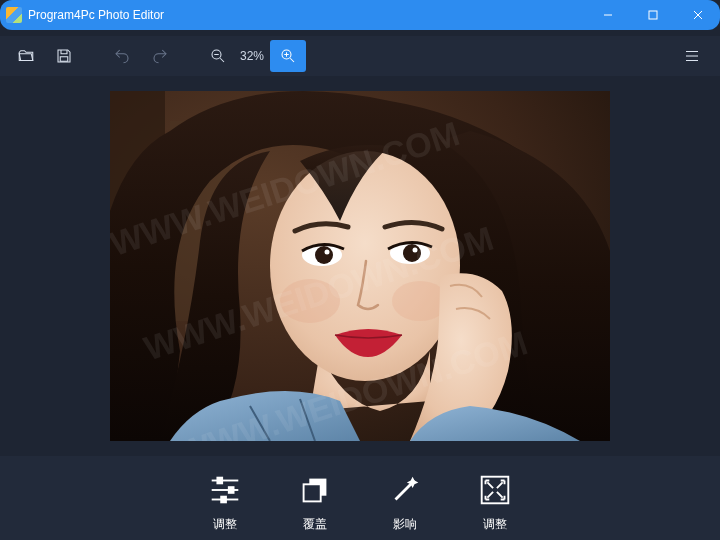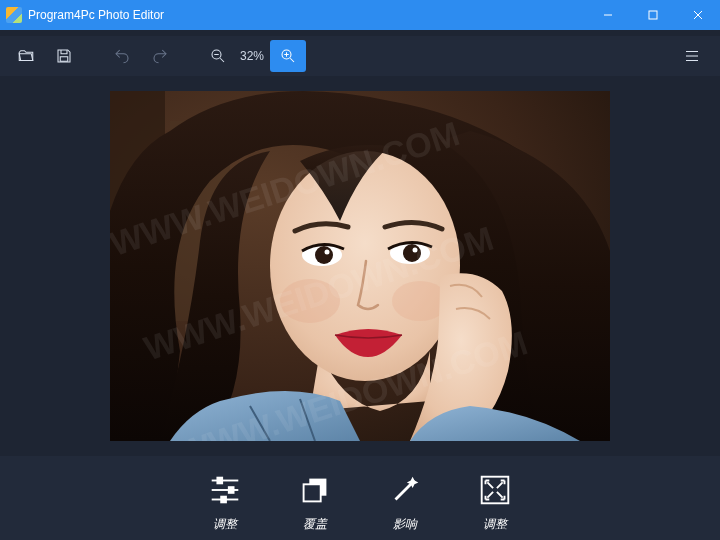--- a/index.html
+++ b/index.html
@@ -1,36 +1,36 @@
 <!DOCTYPE html>
 <html><head>
 <meta charset="utf-8">
 <style>
 * { margin: 0; padding: 0; box-sizing: border-box; font-family: "Segoe UI", Arial, sans-serif; }
 body { width: 720px; height: 540px; overflow: hidden; background: #1e2533; }
 
-.titlebar { height: 30px; background: #2d8cf0; display: flex; align-items: center; padding-left: 6px; color: #fff; font-size: 12px; }
+.titlebar { height: 30px; background: #2d8cf0; display: flex; align-items: center; padding-left: 6px; color: #fff; font-size: 12px; border-radius: 12px; }
 .titlebar .app-icon { width: 16px; height: 16px; background: linear-gradient(135deg,#f7b733 0 40%,#4ca1f0 40% 70%,#b4e07c 70%); margin-right: 6px; border-radius: 2px; }
 .titlebar .title { flex: 1; }
 .titlebar .winbtn { width: 45px; height: 30px; display: flex; align-items: center; justify-content: center; }
 .titlebar .winbtn svg { stroke: #fff; fill: none; }
 
 .toolbar { height: 40px; background: #222a3a; display: flex; align-items: center; padding: 0 8px; margin-top: 6px; }
 .tbtn { width: 36px; height: 32px; display: flex; align-items: center; justify-content: center; border-radius: 3px; margin-right: 2px; color: #dbe3ef; }
 .tbtn.active { background: #2d8cf0; color: #fff; }
 .tbtn svg { stroke: currentColor; fill: none; stroke-width: 1.4; }
 .zoomlabel { color: #cfd8e6; font-size: 12px; margin: 0 6px 0 2px; }
 .toolbar .spacer { flex: 1; }
 .divgap { width: 20px; }
 
 .canvas-area { height: 380px; background: #1e2533; display: flex; align-items: center; justify-content: center; }
 .photo { width: 500px; height: 350px; position: relative; overflow: hidden; }
 
 .bottombar { height: 90px; background: #222a3a; display: flex; align-items: center; justify-content: center; gap: 50px; }
-.tool { display: flex; flex-direction: column; align-items: center; color: #fff; font-size: 12px; gap: 6px; font-style: italic; }
+.tool { display: flex; flex-direction: column; align-items: center; color: #fff; font-size: 12px; gap: 6px; }
 .tool .ticon { width: 40px; height: 40px; display: flex; align-items: center; justify-content: center; }
 .tool svg { stroke: #fff; fill: none; stroke-width: 2; }
 </style>
 </head>
 <body>
 
 <div class="titlebar">
   <div class="app-icon"></div>
   <div class="title">Program4Pc Photo Editor</div>
   <div class="winbtn">

